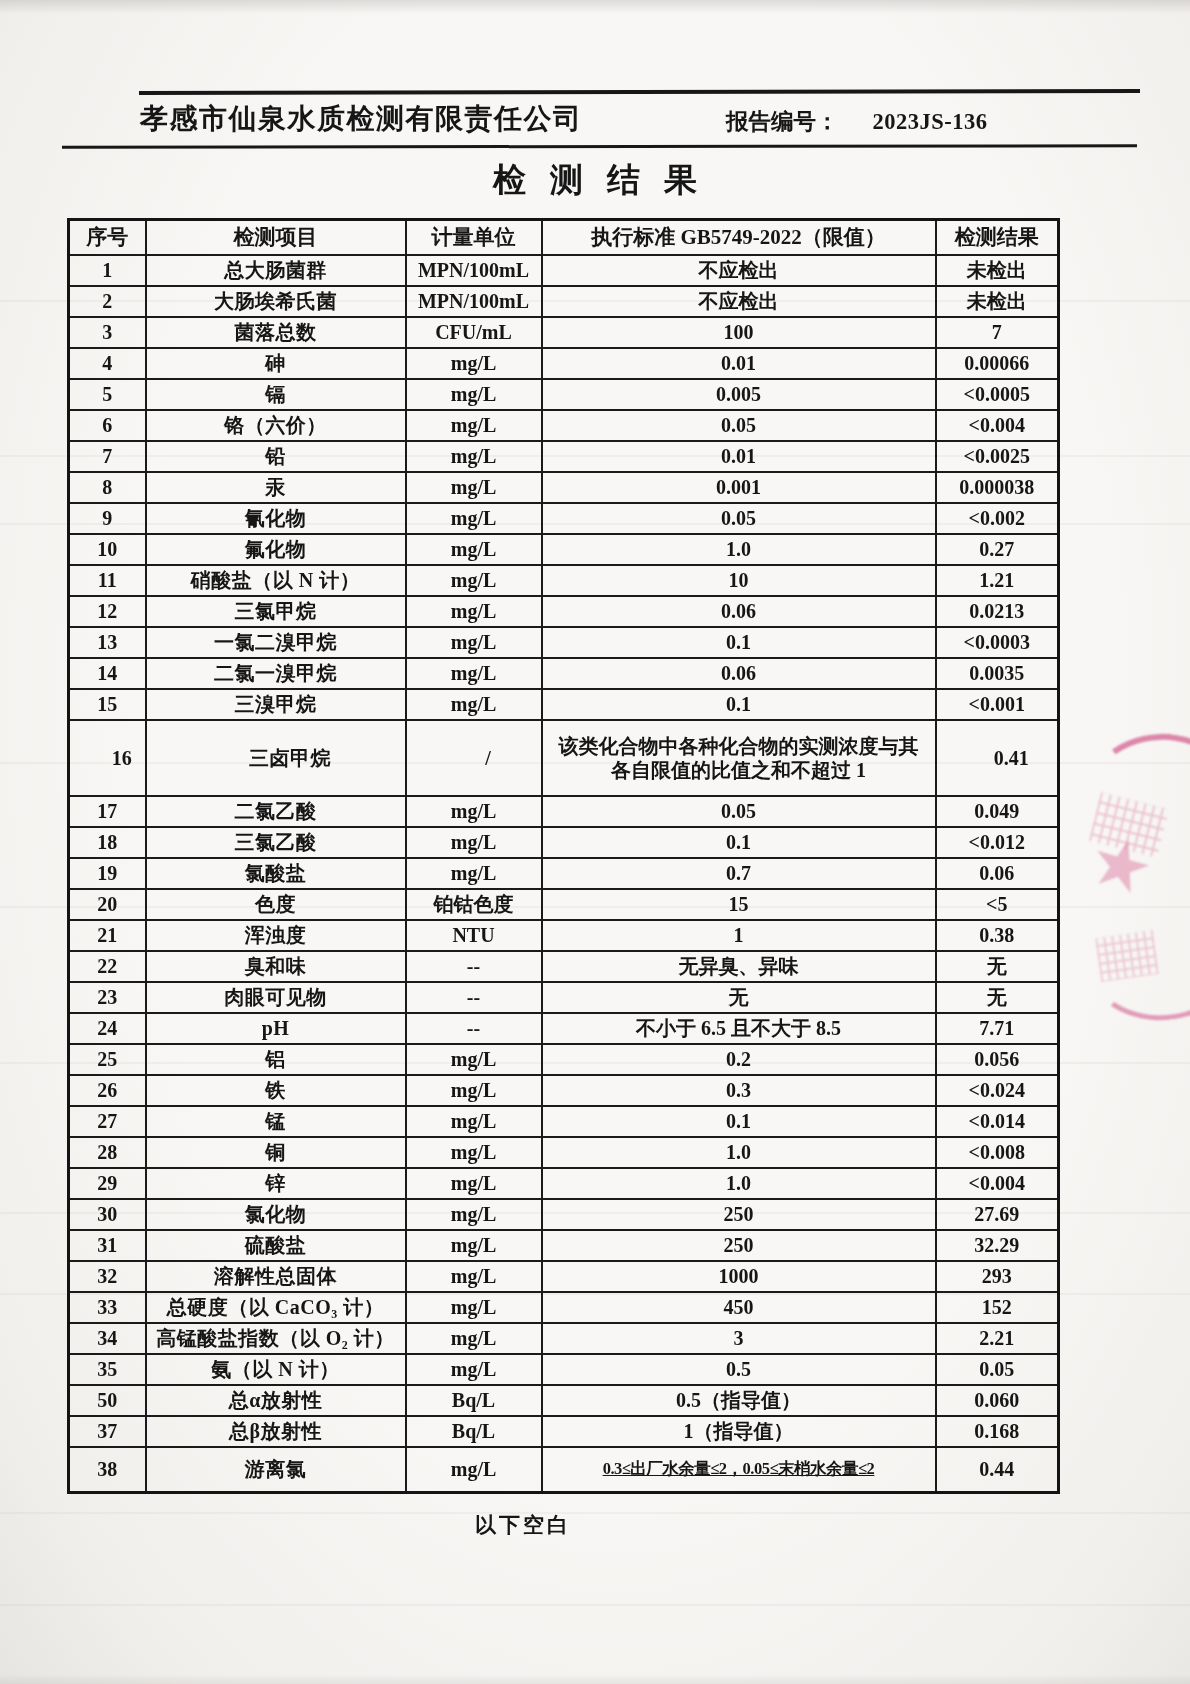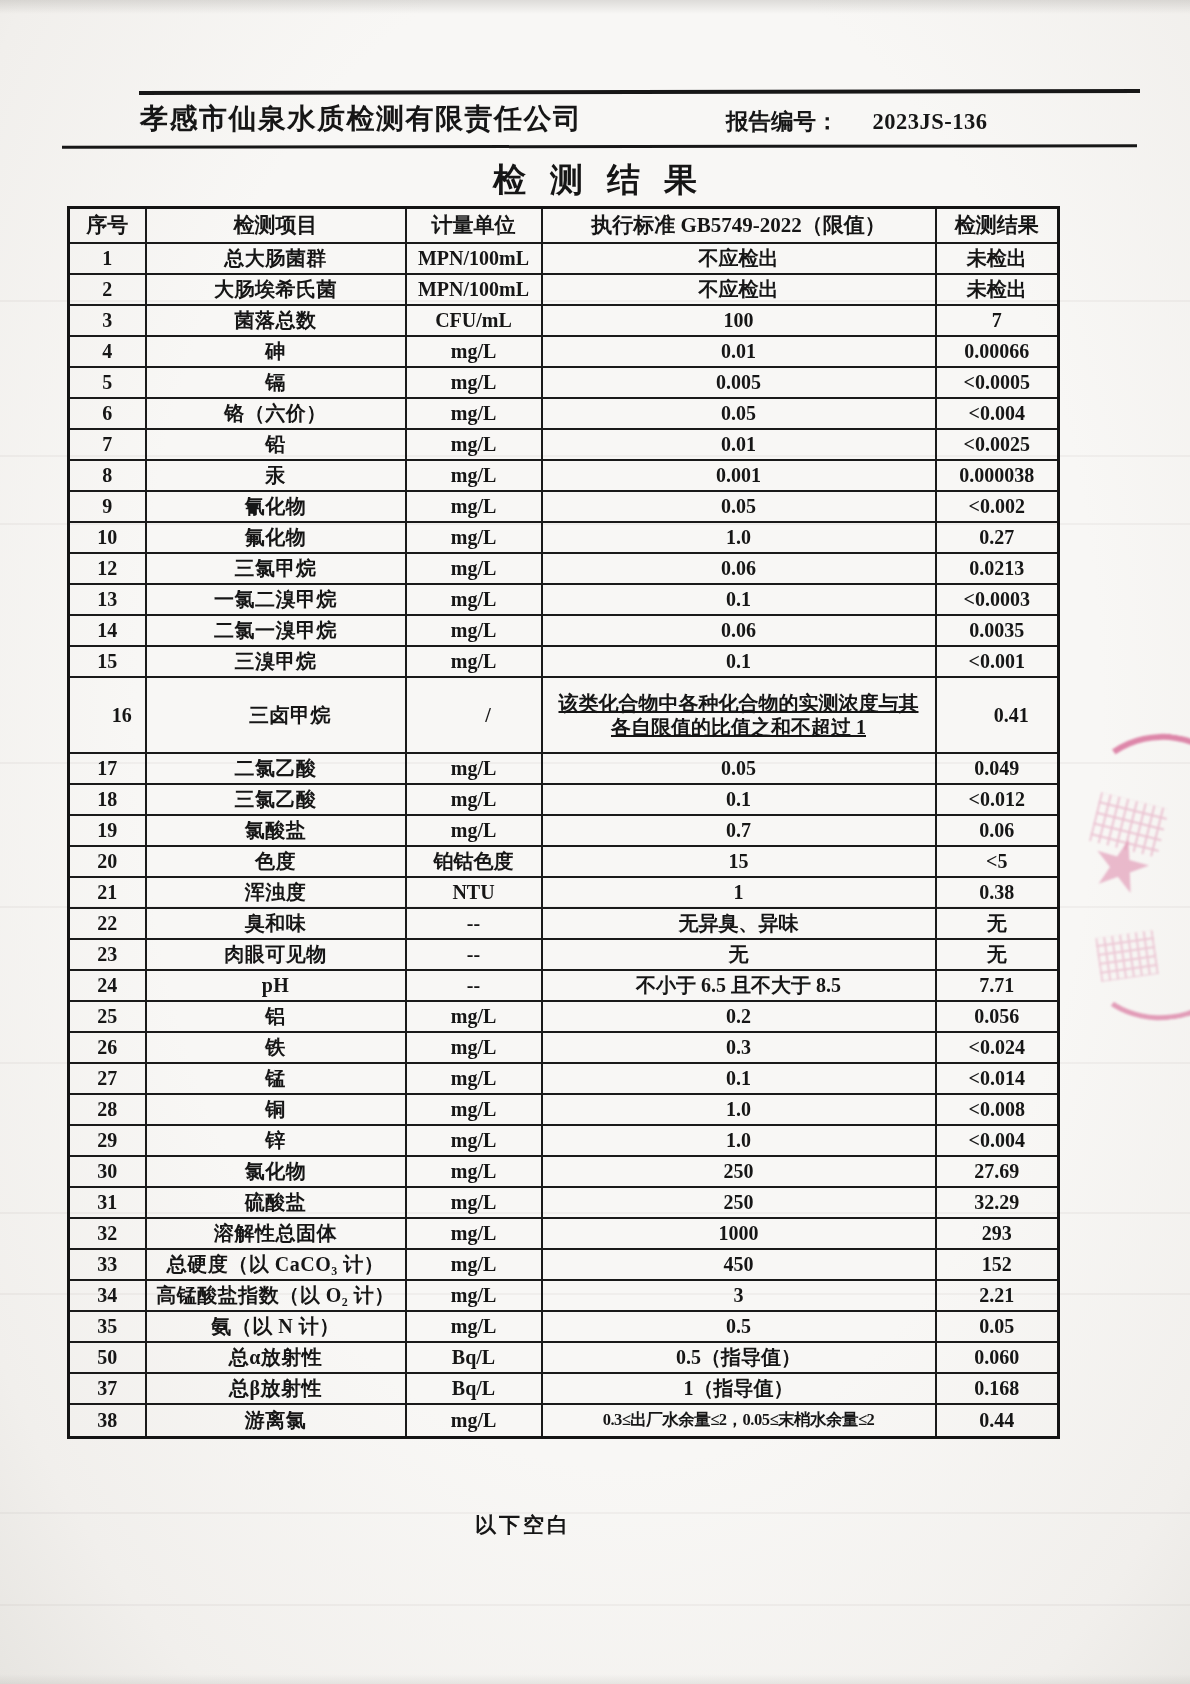--- a/index.html
+++ b/index.html
@@ -28,36 +28,36 @@
   .rule-mid{position:absolute;top:145px;left:62px;width:1075px;height:3px;background:#171717;transform:rotate(-.08deg);}
 
   .company{position:absolute;top:100px;left:140px;font-size:28px;font-weight:bold;letter-spacing:1.5px;white-space:nowrap;}
   .report{position:absolute;top:106px;left:726px;font-size:22.5px;font-weight:bold;white-space:nowrap;}
   .report .val{margin-left:34px;letter-spacing:.5px;}
 
   .doc-title{position:absolute;top:158px;left:0;width:1190px;text-align:center;
     font-size:33px;font-weight:bold;letter-spacing:24px;text-indent:24px;}
 
   table.results{
-    position:absolute;top:206px;left:67px;width:990px;
+    position:absolute;top:218px;left:67px;width:990px;
     border-collapse:collapse;table-layout:fixed;
     border:3px solid #141414;
   }
   table.results th, table.results td{
     border:2px solid #1a1a1a;
     font-weight:bold;text-align:center;vertical-align:middle;
     font-size:20px;line-height:1.22;
     padding:1px 2px;overflow:hidden;
   }
   table.results th{height:31px;font-size:21px;}
   table.results td{height:27px;}
   tr.tall td{height:70px;padding-left:31px;}
   td.limit-cell{padding:2px 28px;}
-  tr.tall td.limit-cell{padding:2px 16px;text-decoration:underline;}
-  tr.compact td.limit-cell{font-size:16.5px;letter-spacing:-.5px;padding:2px 3px;}
+  tr.tall td.limit-cell{padding:2px 16px;}
+  tr.compact td.limit-cell{font-size:16.5px;letter-spacing:-.5px;padding:8px 3px;text-decoration:underline;}
   td.item-cell{font-size:19.5px;letter-spacing:.5px;}
 
   .blank-note{position:absolute;top:1511px;left:0;width:1046px;text-align:center;
     font-size:21px;font-weight:bold;letter-spacing:3px;}
 
   
   .stamp{position:absolute;top:722px;left:1072px;width:118px;height:320px;
     color:#cc3d78;filter:blur(1.3px);opacity:.6;pointer-events:none;}
   .stamp .arc-top{position:absolute;top:12px;left:6px;width:160px;height:150px;border-radius:50%;
     border:6px solid transparent;border-top-color:currentColor;transform:rotate(9deg);}
@@ -185,20 +185,27 @@
           <td>&lt;0.002</td>
         </tr>
         <tr>
           <td>10</td>
           <td class="item-cell">氟化物</td>
           <td>mg/L</td>
           <td class="limit-cell">1.0</td>
           <td>0.27</td>
         </tr>
         <tr>
+          <td>11</td>
+          <td class="item-cell">硝酸盐（以 N 计）</td>
+          <td>mg/L</td>
+          <td class="limit-cell">10</td>
+          <td>1.21</td>
+        </tr>
+        <tr>
           <td>12</td>
           <td class="item-cell">三氯甲烷</td>
           <td>mg/L</td>
           <td class="limit-cell">0.06</td>
           <td>0.0213</td>
         </tr>
         <tr>
           <td>13</td>
           <td class="item-cell">一氯二溴甲烷</td>
           <td>mg/L</td>

